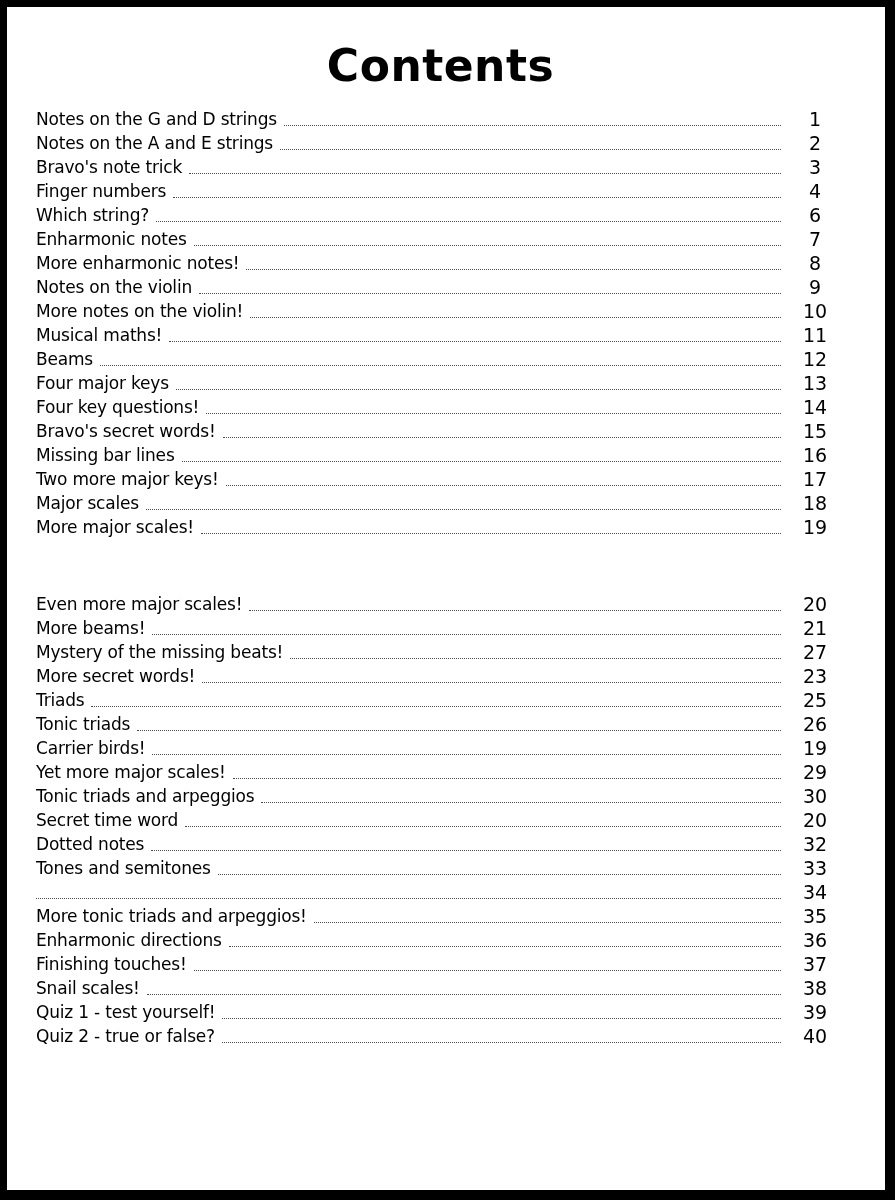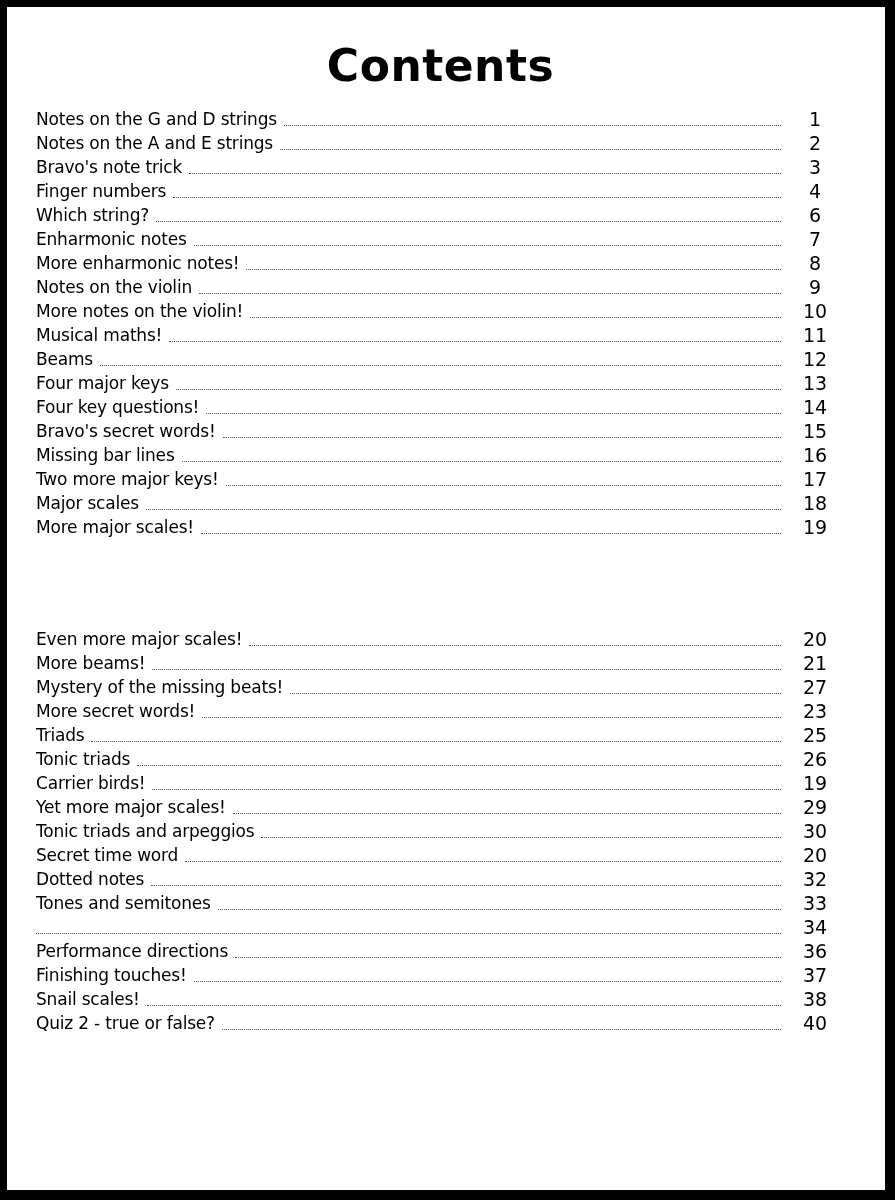--- a/index.html
+++ b/index.html
@@ -25,21 +25,21 @@
     text-align: center;
     font-size: 44px;
     line-height: 52px;
     font-weight: bold;
     letter-spacing: 0.5px;
   }
   .toc-section {
     margin-top: 15px;
   }
   .toc-section.second {
-    margin-top: 88px;
+    margin-top: 53px;
   }
   .toc-row {
     display: flex;
     height: 24px;
     line-height: 24px;
     font-size: 17px;
   }
   .toc-label {
     white-space: nowrap;
     padding-right: 7px;
@@ -217,33 +217,43 @@
       <div class="toc-row">
     <span class="toc-label">Tones and semitones</span>
     <span class="toc-leader"></span>
     <span class="toc-page">33</span>
   </div>
       <div class="toc-row">
     <span class="toc-leader"></span>
     <span class="toc-page">34</span>
   </div>
       <div class="toc-row">
-    <span class="toc-label">Performance directions</span>
+    <span class="toc-label">More tonic triads and arpeggios!</span>
+    <span class="toc-leader"></span>
+    <span class="toc-page">35</span>
+  </div>
+      <div class="toc-row">
+    <span class="toc-label">Enharmonic directions</span>
     <span class="toc-leader"></span>
     <span class="toc-page">36</span>
   </div>
       <div class="toc-row">
     <span class="toc-label">Finishing touches!</span>
     <span class="toc-leader"></span>
     <span class="toc-page">37</span>
   </div>
       <div class="toc-row">
     <span class="toc-label">Snail scales!</span>
     <span class="toc-leader"></span>
     <span class="toc-page">38</span>
+  </div>
+      <div class="toc-row">
+    <span class="toc-label">Quiz 1 - test yourself!</span>
+    <span class="toc-leader"></span>
+    <span class="toc-page">39</span>
   </div>
       <div class="toc-row">
     <span class="toc-label">Quiz 2 - true or false?</span>
     <span class="toc-leader"></span>
     <span class="toc-page">40</span>
   </div>
     </div>
 </div>
 
 </body></html>

